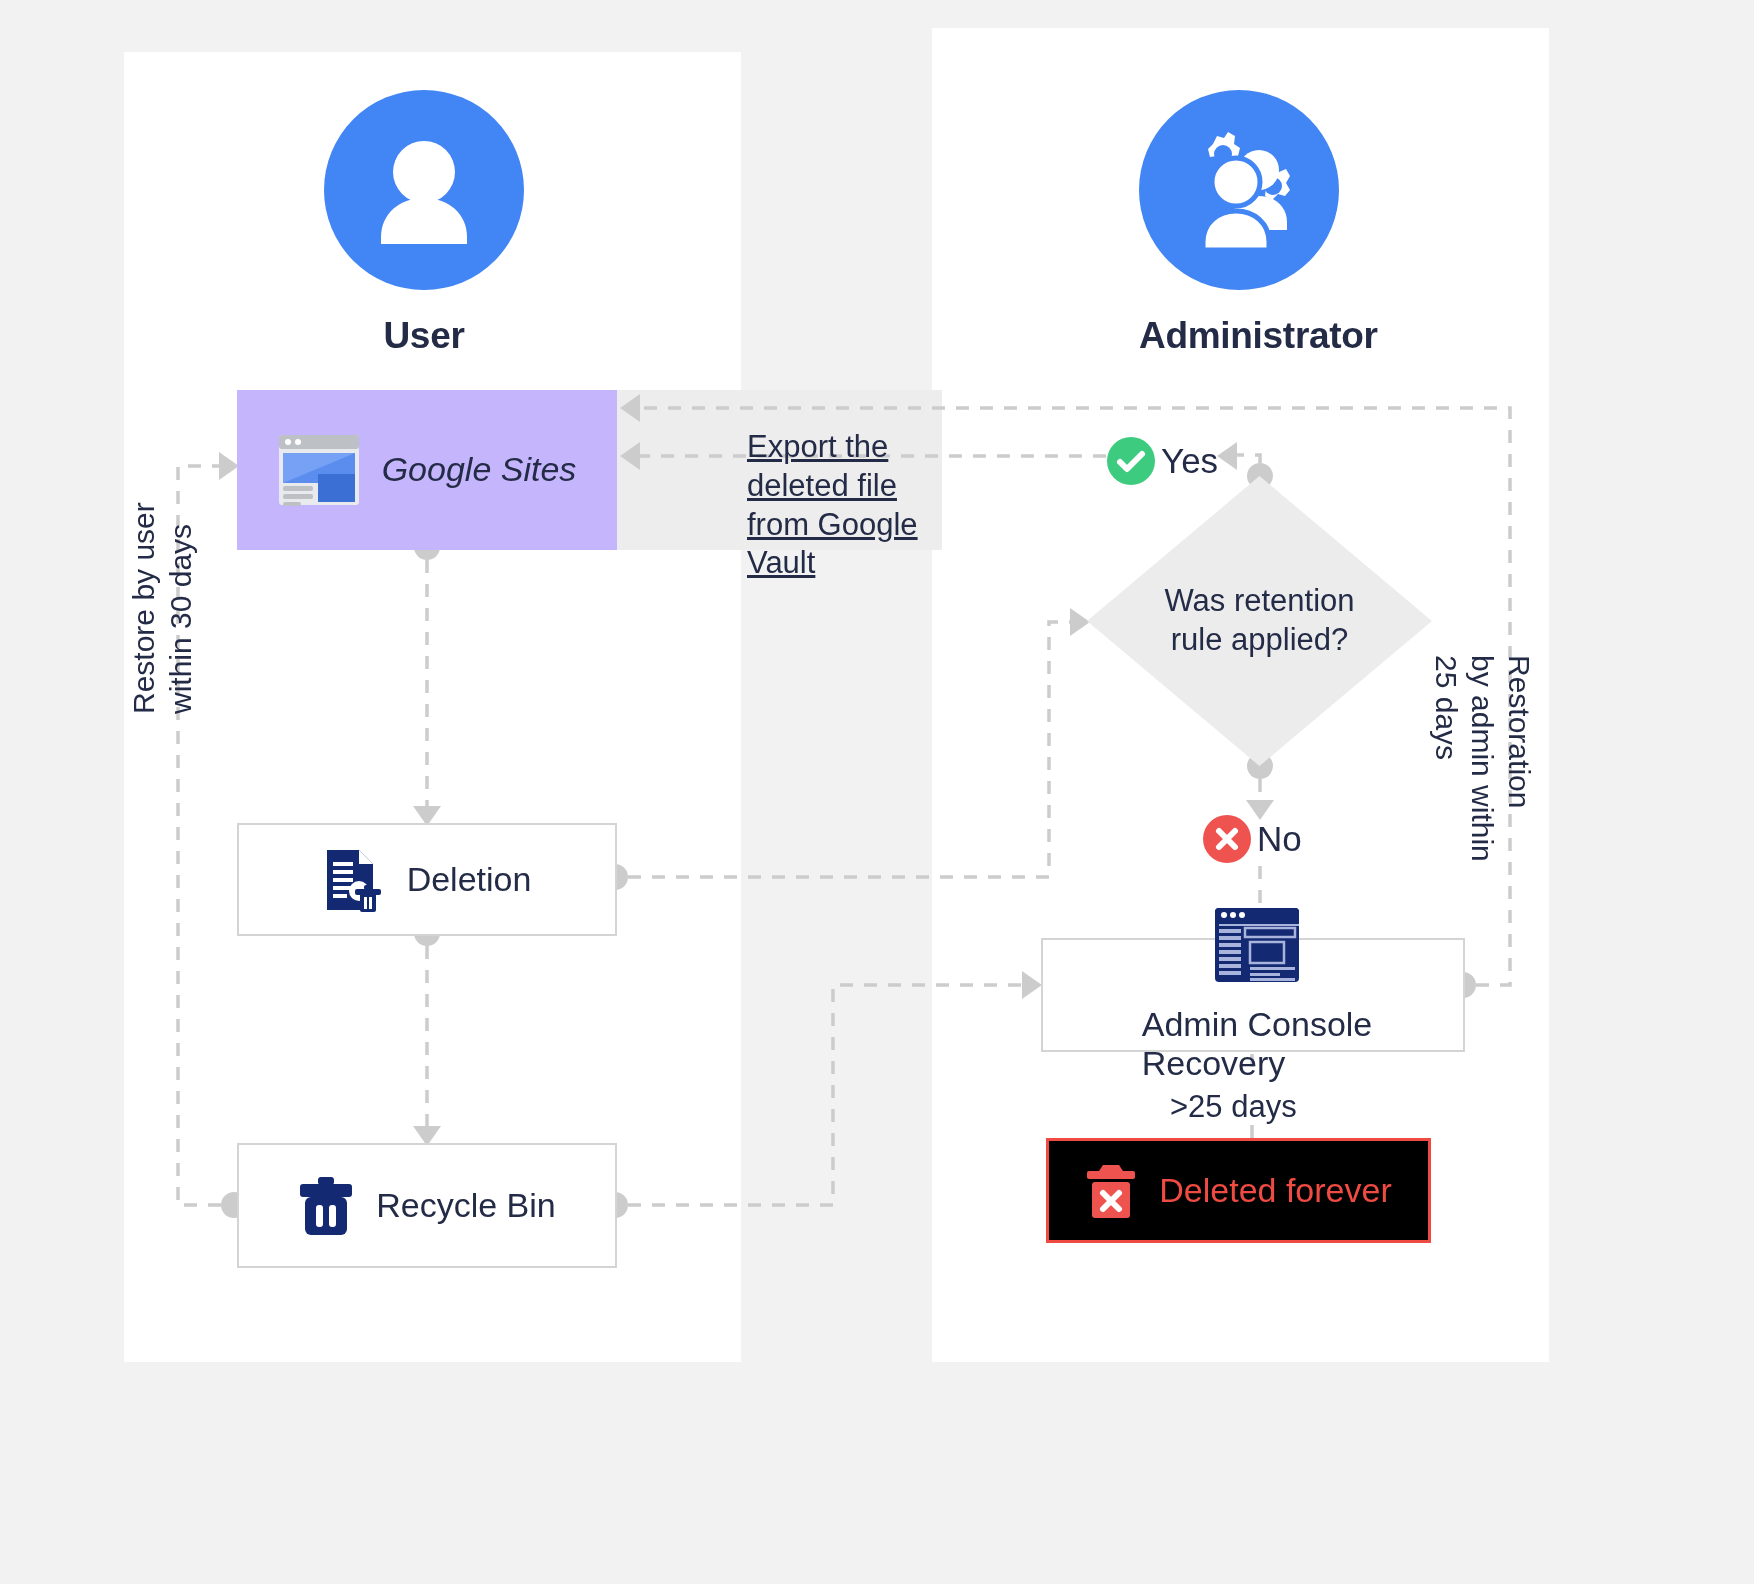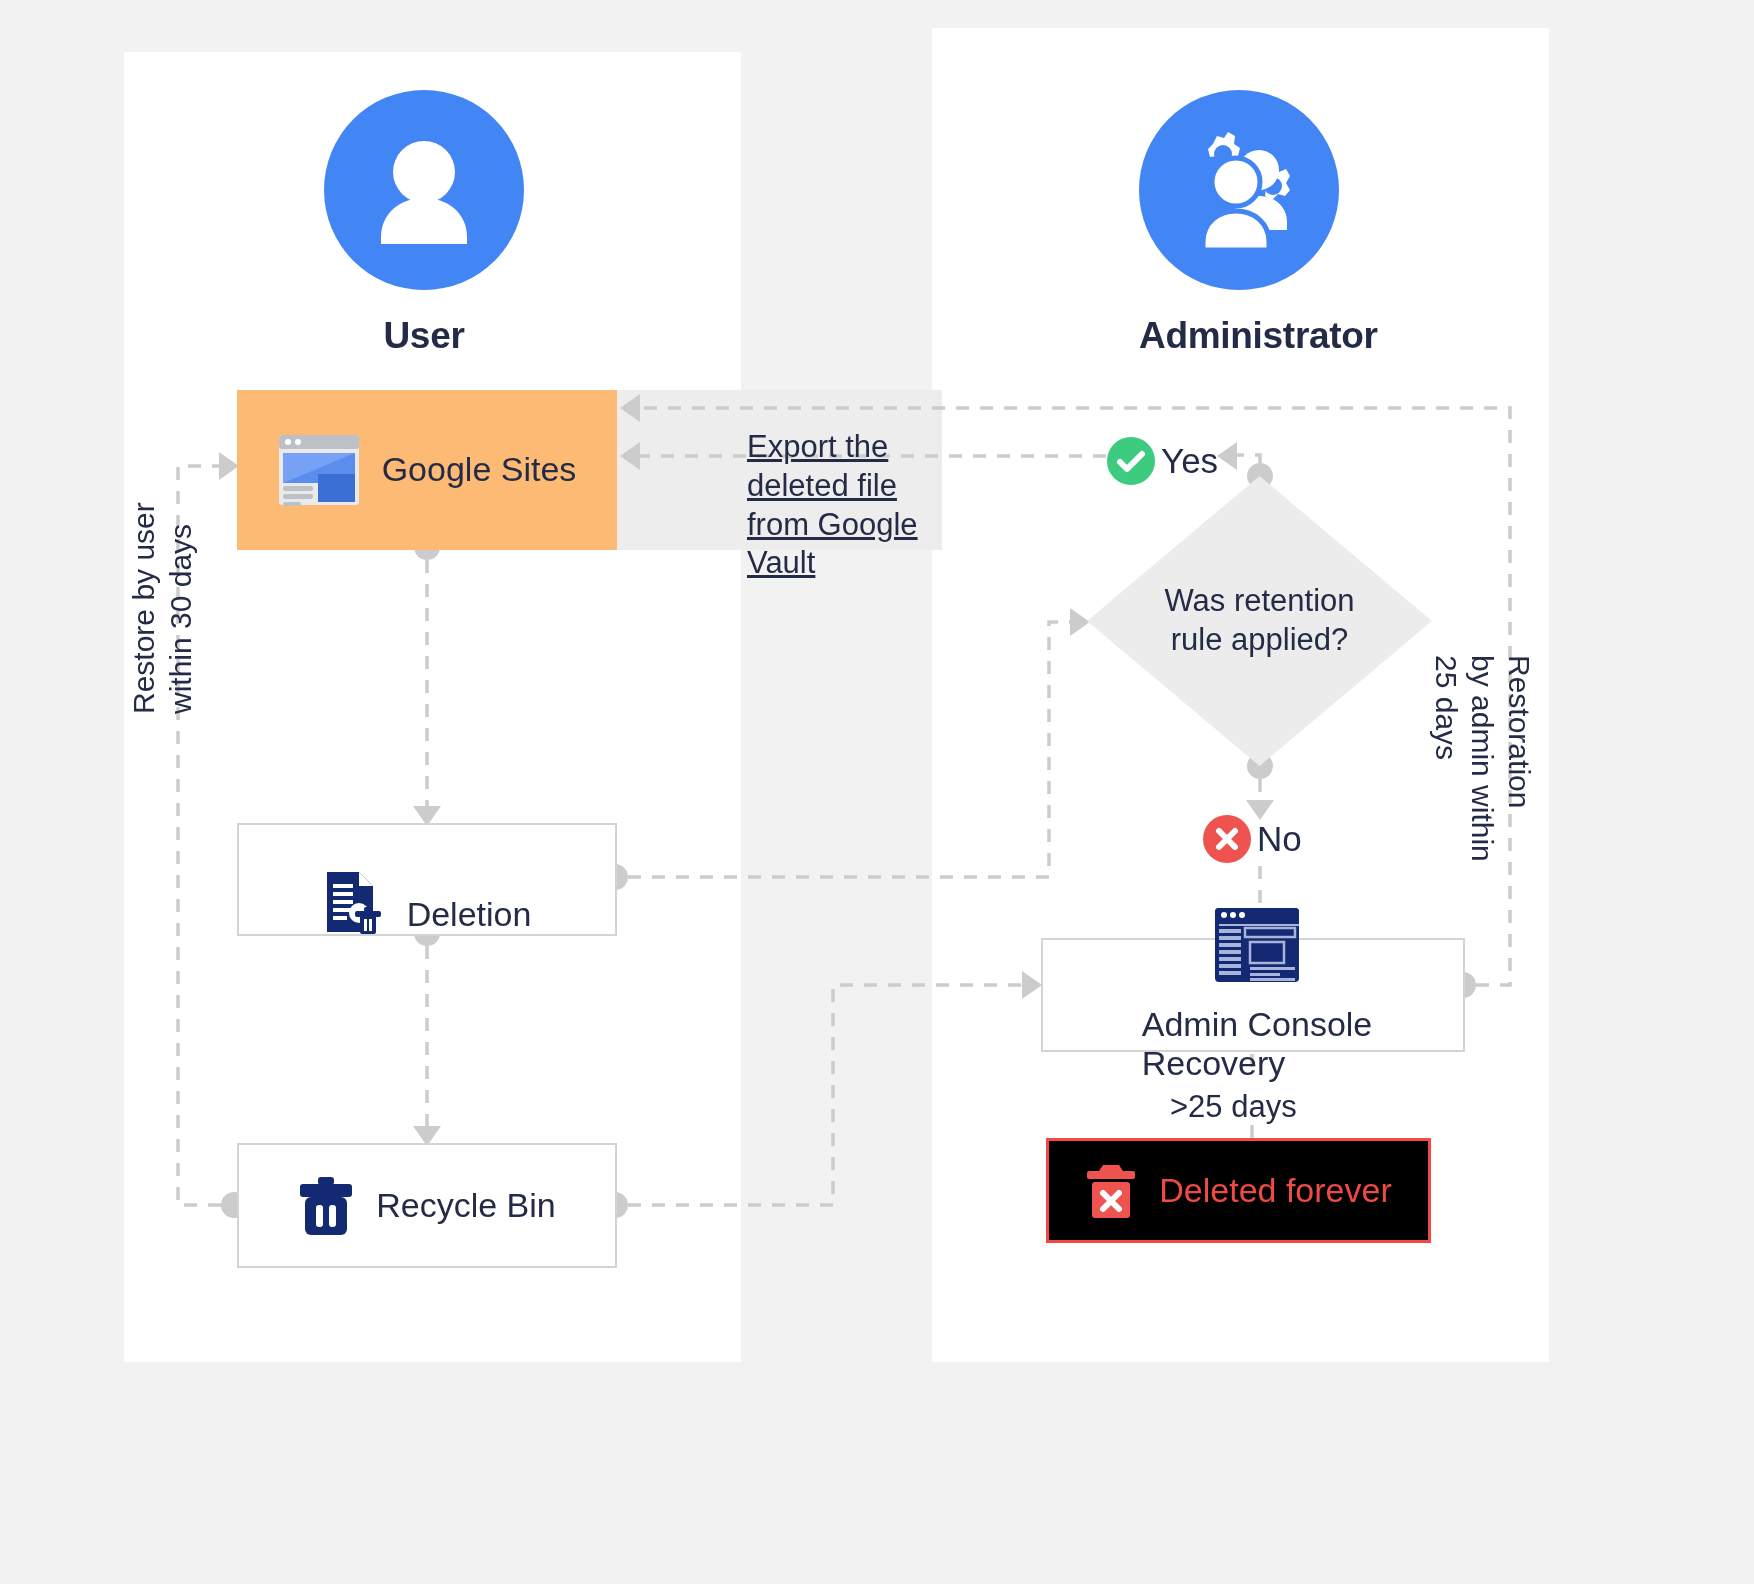--- a/index.html
+++ b/index.html
@@ -31,24 +31,24 @@
   #actor-admin{left:1095px;top:90px;width:200px;}
 
   
   .node{
     position:absolute;box-sizing:border-box;
     display:flex;align-items:center;justify-content:center;
     gap:22px;font-size:34px;color:#232b46;
   }
   .node .lbl{line-height:1.15;}
   .box-outline{border:2px solid #d4d4d4;background:#ffffff;}
-  .box-filled{background:#fdba74;}
+  .box-filled{background:#c4b5fd;font-style:italic;}
 
   #node-sites{left:193px;top:390px;width:380px;height:160px;}
-  #node-deletion{left:193px;top:823px;width:380px;height:113px;align-items:flex-end;}
+  #node-deletion{left:193px;top:823px;width:380px;height:113px;}
   #node-recycle{left:193px;top:1143px;width:380px;height:125px;}
   #node-admincon{left:997px;top:938px;width:424px;height:114px;padding-left:8px;flex-direction:column;}
   #node-forever{left:1002px;top:1138px;width:385px;height:105px;border:3px solid #ef4b42;background:#000000;}
   #node-forever .lbl{color:#ef4b42;}
 
   
   #node-diamond{
     position:absolute;left:1043px;top:476px;width:345px;height:290px;
   }
   #node-diamond .dia{

